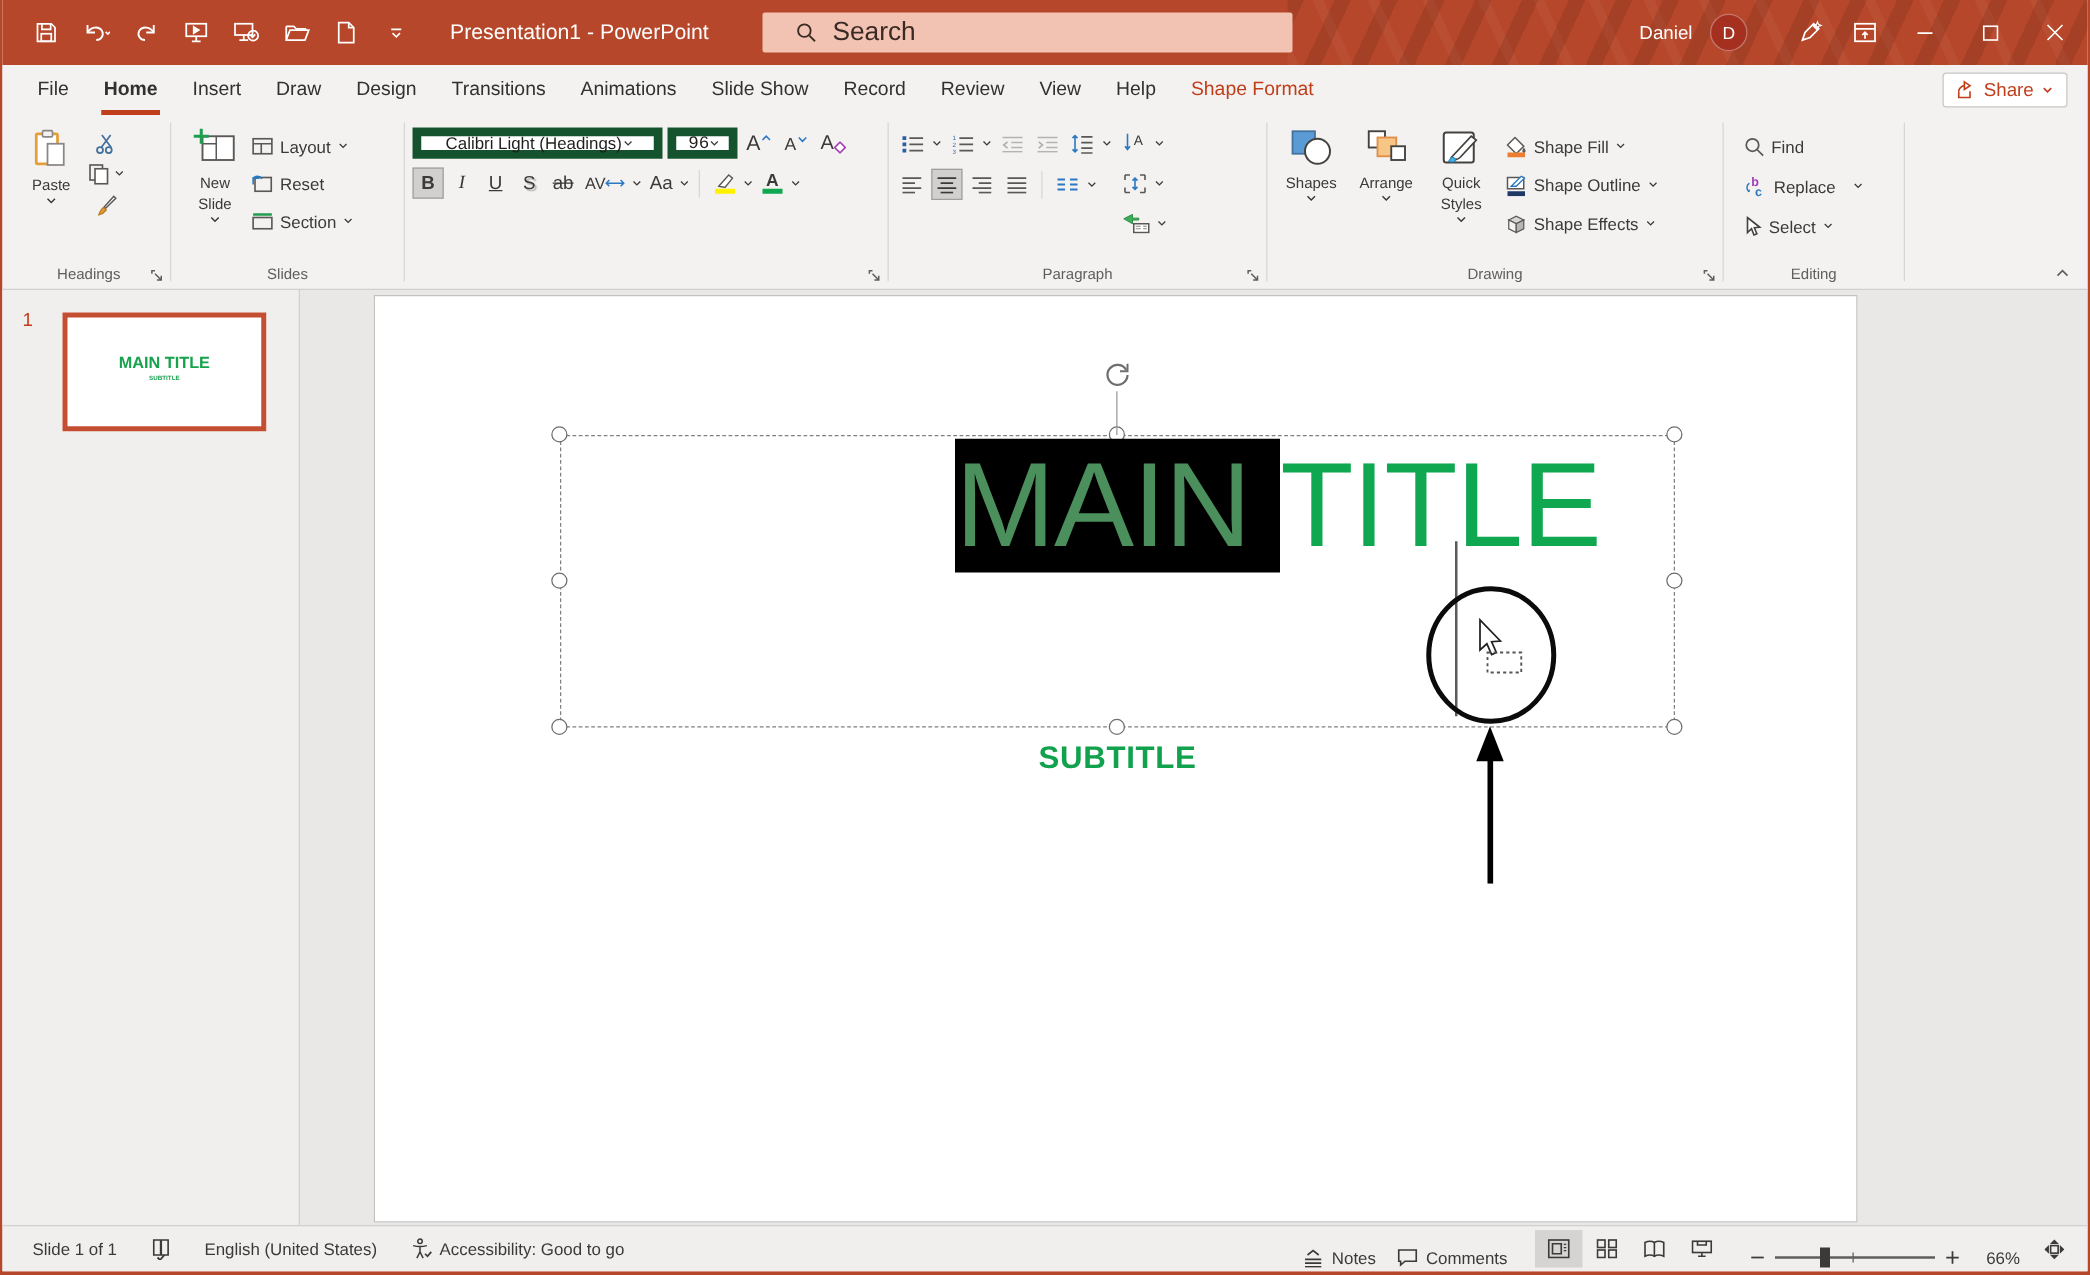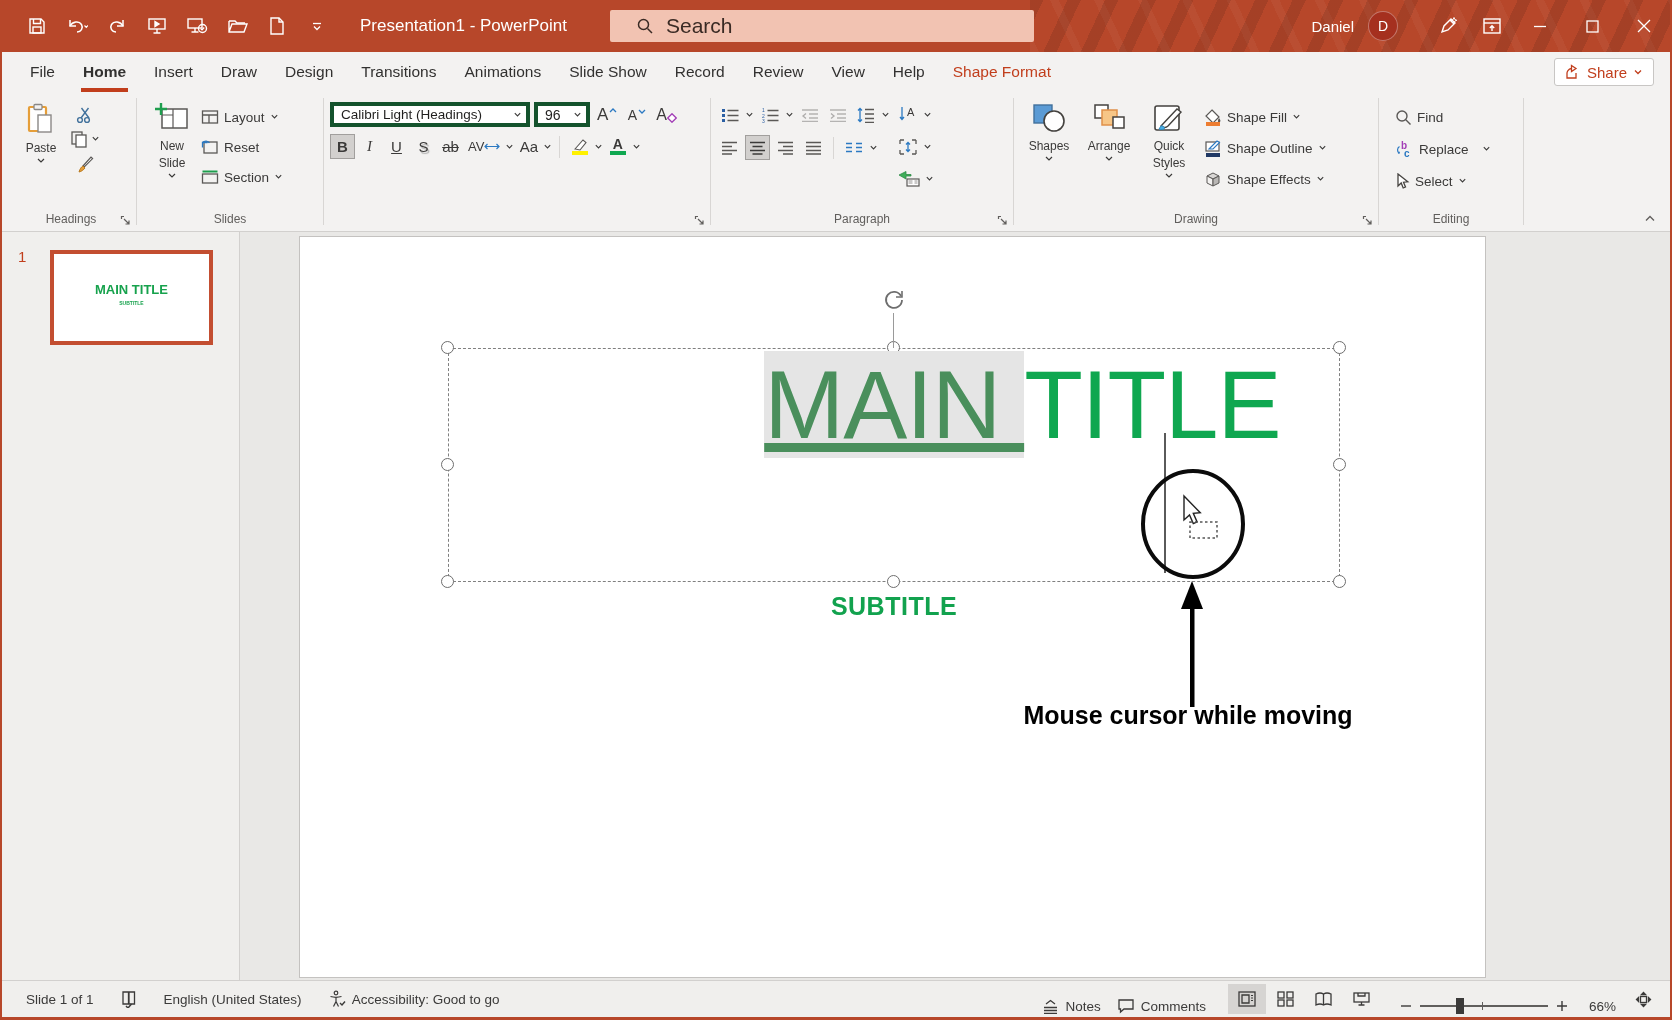--- a/index.html
+++ b/index.html
@@ -38,42 +38,42 @@
   .rdivider { width:1px; background:#d8d6d4; margin:4px 2px 6px 2px; }
   .rbody { flex:1; display:flex; align-items:flex-start; }
   .rlabel { height:24px; text-align:center; font-size:12px; color:#605e5c; padding-top:5px; }
   .launcher { position:absolute; right:3px; bottom:5px; }
   .bigbtn { width:58px; display:flex; flex-direction:column; align-items:center; padding-top:6px; }
   .bigbtn .blabel { font-size:12px; color:#3b3a39; text-align:center; line-height:17px; margin-top:4px; }
   .smallrow { display:flex; align-items:center; gap:5px; height:26px; font-size:13.5px; color:#3b3a39; white-space:nowrap; }
   .chev { display:inline-block; }
   .togglebtn { min-width:25px; height:25px; display:flex; align-items:center; justify-content:center; font-size:15px; color:#3b3a39; border:1px solid transparent; padding:0 2px; }
   .togglebtn.on { background:#d2d0ce; border-color:#a19f9d; }
-  .combo { background:#fff; border:4px solid #14532d; height:25px; display:flex; align-items:center; font-size:14px; color:#201f1e; padding:0 4px 0 7px; justify-content:space-between; }
+  .combo { background:#fff; border:7px solid #14532d; height:25px; display:flex; align-items:center; font-size:14px; color:#201f1e; padding:0 4px 0 7px; justify-content:center; }
   .disabled { opacity:.45; }
 
   
   .content { position:absolute; left:0; right:0; top:232px; bottom:37px; background:#e9e8e6; }
   .thumbs { position:absolute; left:0; top:0; bottom:0; width:238px; background:#f0efed; border-right:1px solid #d2d0ce; }
   .thumb-num { position:absolute; left:16px; top:16px; color:#c13e1c; font-size:15px; }
   .thumb-frame { position:absolute; left:48px; top:18px; width:163px; height:95px; border:4px solid #c34e31; background:#fff; display:flex; flex-direction:column; align-items:center; }
   .thumb-title { margin-top:28px; font-size:13px; font-weight:bold; color:#17a24d; letter-spacing:0; }
   .thumb-sub { margin-top:3px; font-size:5px; font-weight:bold; color:#17a24d; }
 
   .slide { position:absolute; left:297px; top:4px; width:1187px; height:742px; background:#fff; border:1px solid #c4c2c0; }
 
   
   .selbox { position:absolute; left:148px; top:111px; width:892px; height:234px; border:1px dashed #808080; }
   .handle { position:absolute; width:13px; height:13px; border-radius:50%; background:#fff; border:1.5px solid #6e6e6e; }
   .rot-stem { position:absolute; left:593px; top:76px; width:1px; height:35px; background:#9a9a9a; }
   .rot-handle { position:absolute; left:581px; top:50px; }
 
   .slide-title { position:absolute; left:148px; top:111px; width:892px; height:234px; display:flex; align-items:flex-end; justify-content:center; padding-bottom:2px; }
   .slide-title .line { font-size:96px; line-height:1.22; font-weight:300; letter-spacing:-1px; white-space:pre; }
-  .sel-text { background:#e5e5e5; color:#4a8f5c;text-decoration:underline; }
+  .sel-text { background:#000000; color:#4a8f5c; }
   .rest-text { color:#0fa750; }
   .caret { position:absolute; left:864px; top:196px; width:2px; height:140px; background:#5a5a5a; }
 
   .slide-subtitle { position:absolute; left:148px; top:355px; width:892px; text-align:center; font-size:25px; font-weight:bold; color:#12a24e; letter-spacing:.5px; }
 
   .cursor-annot { position:absolute; left:838px; top:229px; }
   .annot-arrow { position:absolute; left:880px; top:344px; }
   .annot-label { position:absolute; left:712px; top:464px; width:352px; text-align:center; font-size:25px; font-weight:bold; color:#000; }
 
   
@@ -389,21 +389,21 @@
       <div class="rbody" style="flex-direction:column;align-items:stretch;gap:7px;padding-top:6px;">
         <div style="display:flex;gap:4px;align-items:center;">
           <span class="combo" style="width:200px;">
             <span style="font-size:13.5px;">Calibri Light (Headings)</span>
             <span>
                 <svg width="9" height="8" viewBox="0 0 10 8" fill="none" stroke="#3b3a39" stroke-width="1.2">
                   <path d="M2 2l3 3 3-3"></path>
                 </svg>
               </span>
           </span>
-          <span class="combo" style="width:56px;">
+          <span class="combo" style="width:56px;font-family:Liberation Mono, monospace;">
             <span>96</span>
             <span>
                 <svg width="9" height="8" viewBox="0 0 10 8" fill="none" stroke="#3b3a39" stroke-width="1.2">
                   <path d="M2 2l3 3 3-3"></path>
                 </svg>
               </span>
           </span>
           <span class="togglebtn" style="font-size:17px;">A<svg width="8" height="8" viewBox="0 0 8 8" fill="none" stroke="#2b79c2" stroke-width="1.3" style="margin:-8px 0 0 1px;">
                 <path d="M1 5l3-3 3 3"></path>
               </svg></span>
@@ -852,21 +852,20 @@
           </g>
         </svg>
       </span>
 
       <span class="annot-arrow">
         <svg width="24" height="126" viewBox="0 0 24 126">
           <polygon points="12,0 1,28 23,28" fill="#000"></polygon>
           <rect x="10" y="26" width="4.5" height="100" fill="#000"></rect>
         </svg>
       </span>
-      <div class="annot-label">Mouse cursor while moving</div>
     </div>
   </div>
 
   <div class="statusbar">
     <div class="sb-left">
       <span class="sb-item">
           <span>Slide 1 of 1</span>
         </span>
       <span class="sb-item">
         <span>

